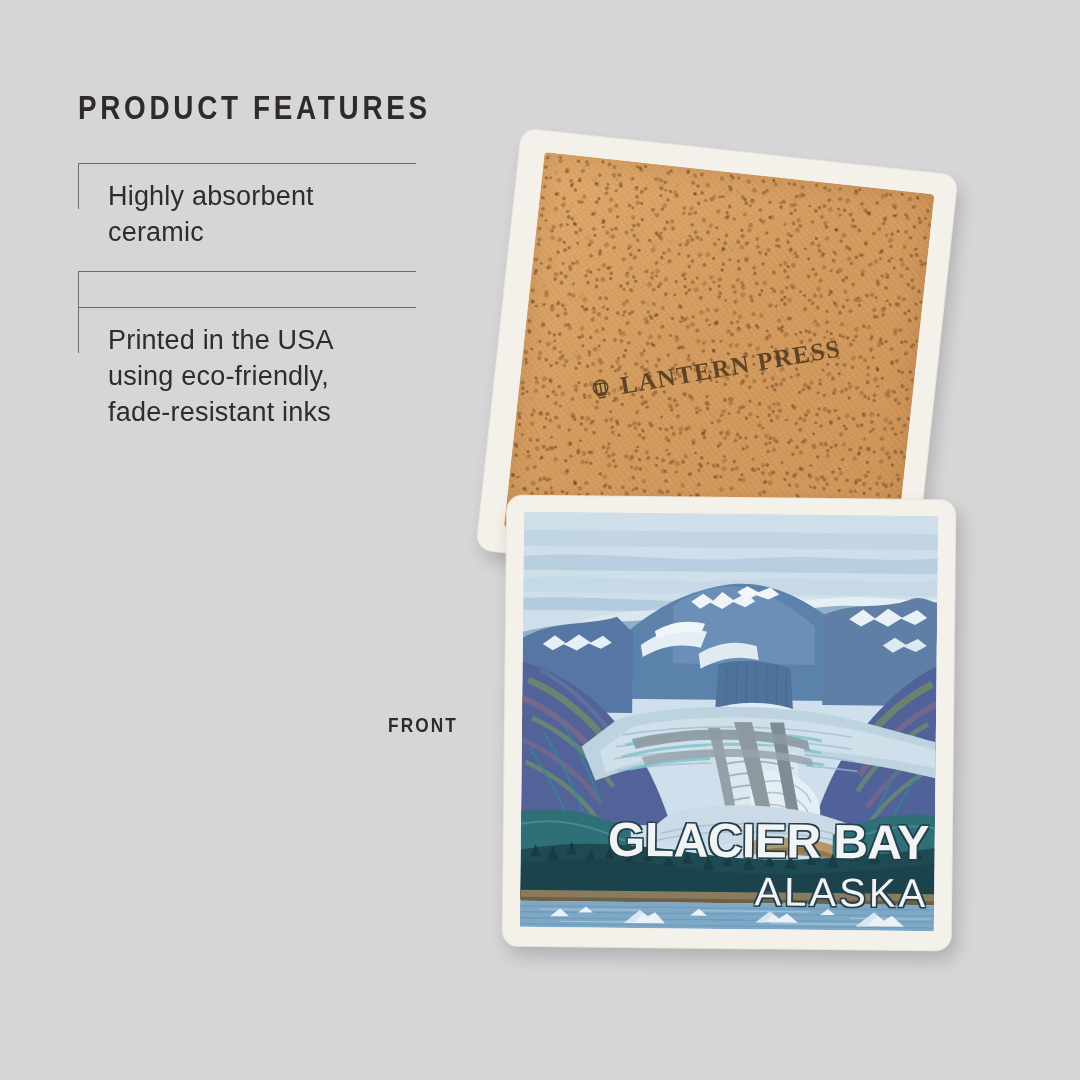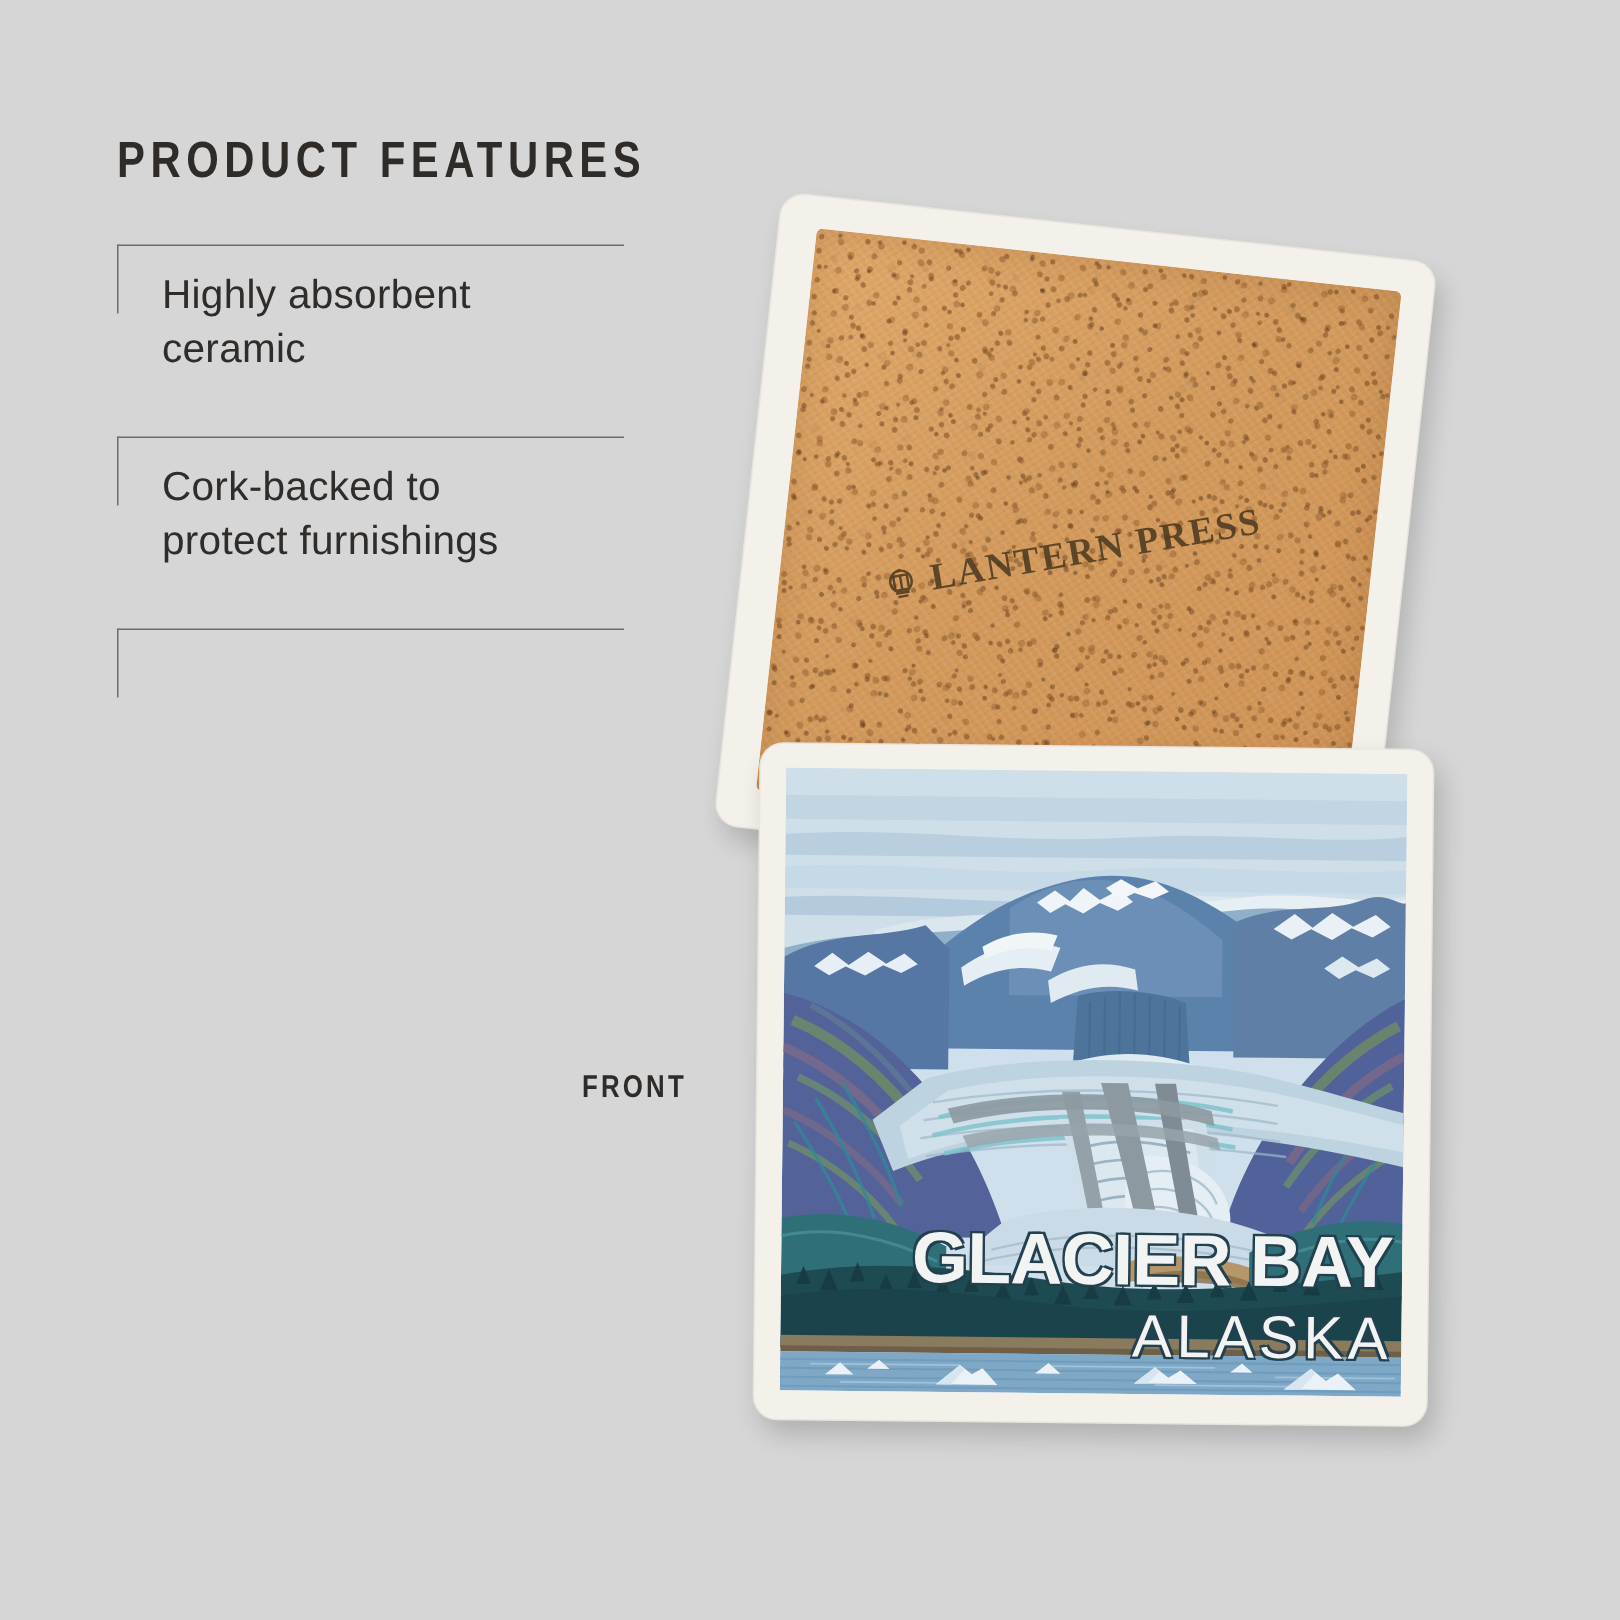--- a/index.html
+++ b/index.html
@@ -10,21 +10,21 @@
   }
 
   
   #features-panel{position:absolute;left:78px;top:88px;width:350px;}
   #features-title{
     font-family:"Liberation Sans", sans-serif;
     font-weight:bold;font-size:34px;letter-spacing:4.5px;
     color:#2e2b28;margin:0 0 36px 0;
     transform:scaleX(.82);transform-origin:left center;white-space:nowrap;
   }
-  .feature-item{position:relative;padding:16px 0 20px 30px;margin-top:20px;}
+  .feature-item{position:relative;padding:16px 0 20px 30px;}
   .feature-rule{
     position:absolute;left:0;top:0;width:338px;height:1px;background:#6d6d6d;
   }
   .feature-tick{
     position:absolute;left:0;top:0;width:1px;height:46px;background:#6d6d6d;
   }
   .feature-text{
     font-size:27px;line-height:1.33;color:#2f2c29;letter-spacing:.2px;
     white-space:pre-line;
   }
@@ -131,27 +131,28 @@
   <div class="feature-item">
     <span class="feature-rule"></span>
     <span class="feature-tick"></span>
     <div class="feature-text">Highly absorbent
 ceramic</div>
   </div>
 
   <div class="feature-item">
     <span class="feature-rule"></span>
     <span class="feature-tick"></span>
-    <div class="feature-text">Cork-backed to
-protect furnishings</div>
   </div>
 
   <div class="feature-item">
     <span class="feature-rule"></span>
     <span class="feature-tick"></span>
+    <div class="feature-text">Printed in the USA
+using eco-friendly,
+fade-resistant inks</div>
   </div>
 </div>
 
 <div class="side-label" id="label-back">BACK</div>
 <div class="side-label" id="label-front">FRONT</div>
 
 <div class="coaster" id="coaster-back">
   <div id="cork-face">
     <div id="cork-grain"></div>
     <div id="lantern-brand">

